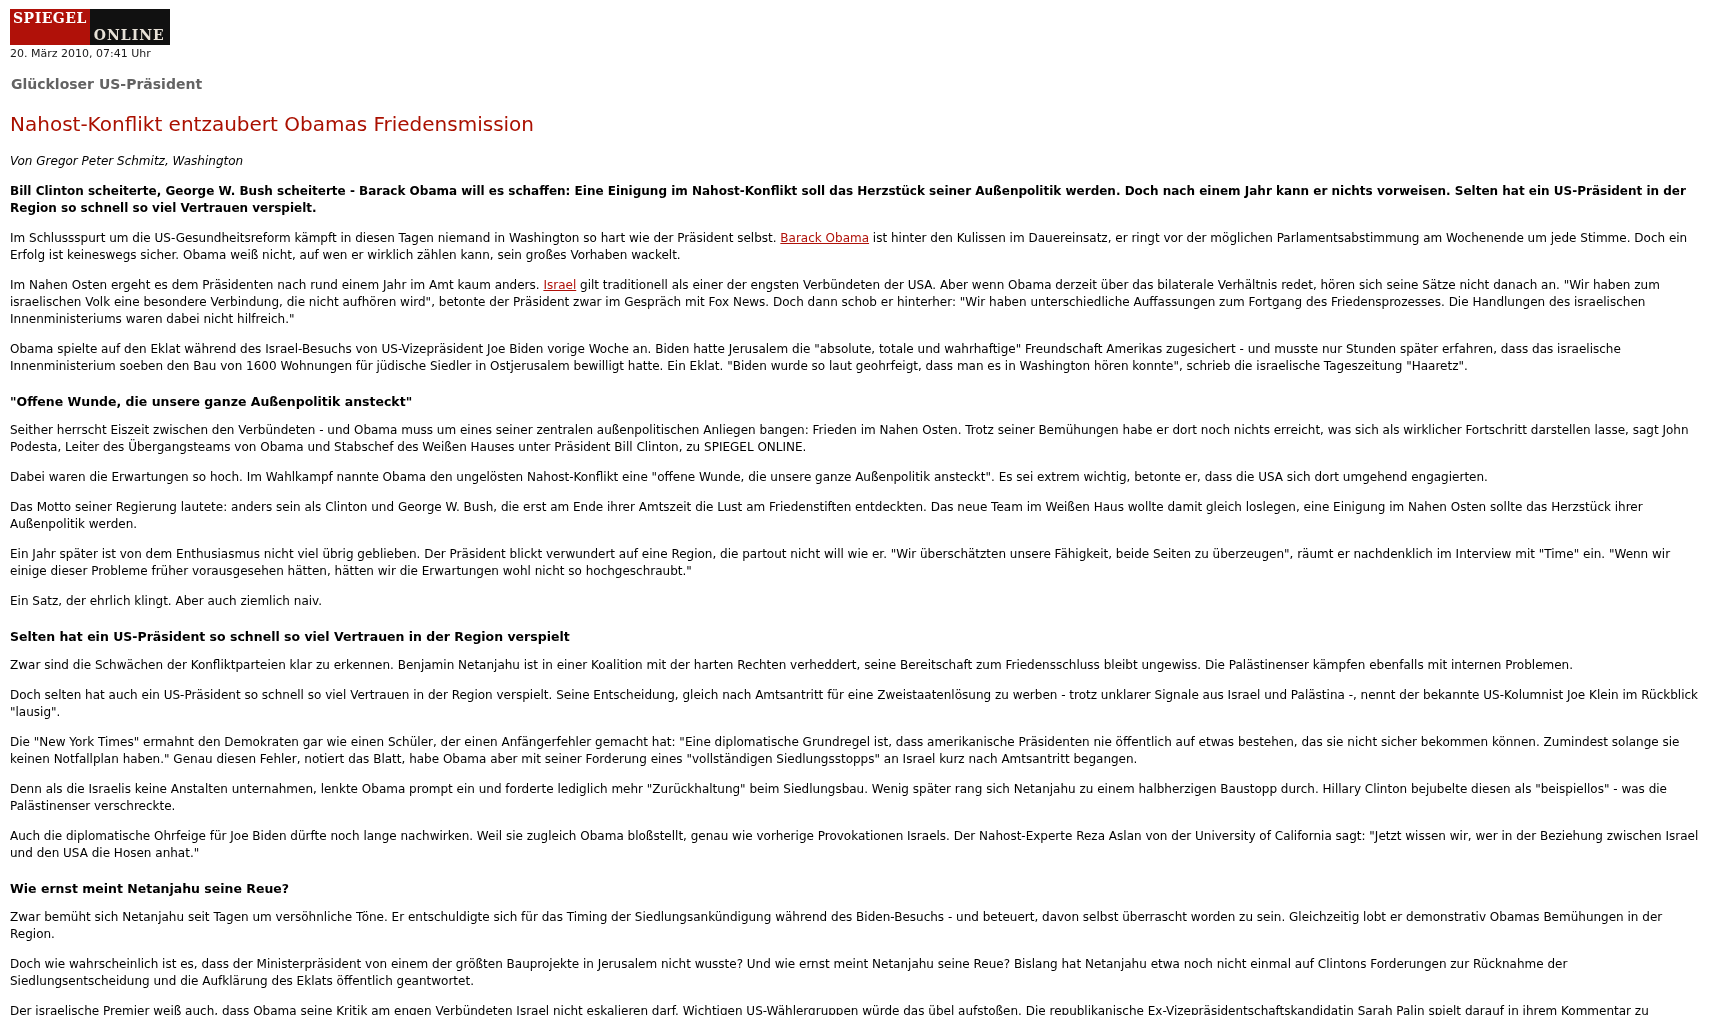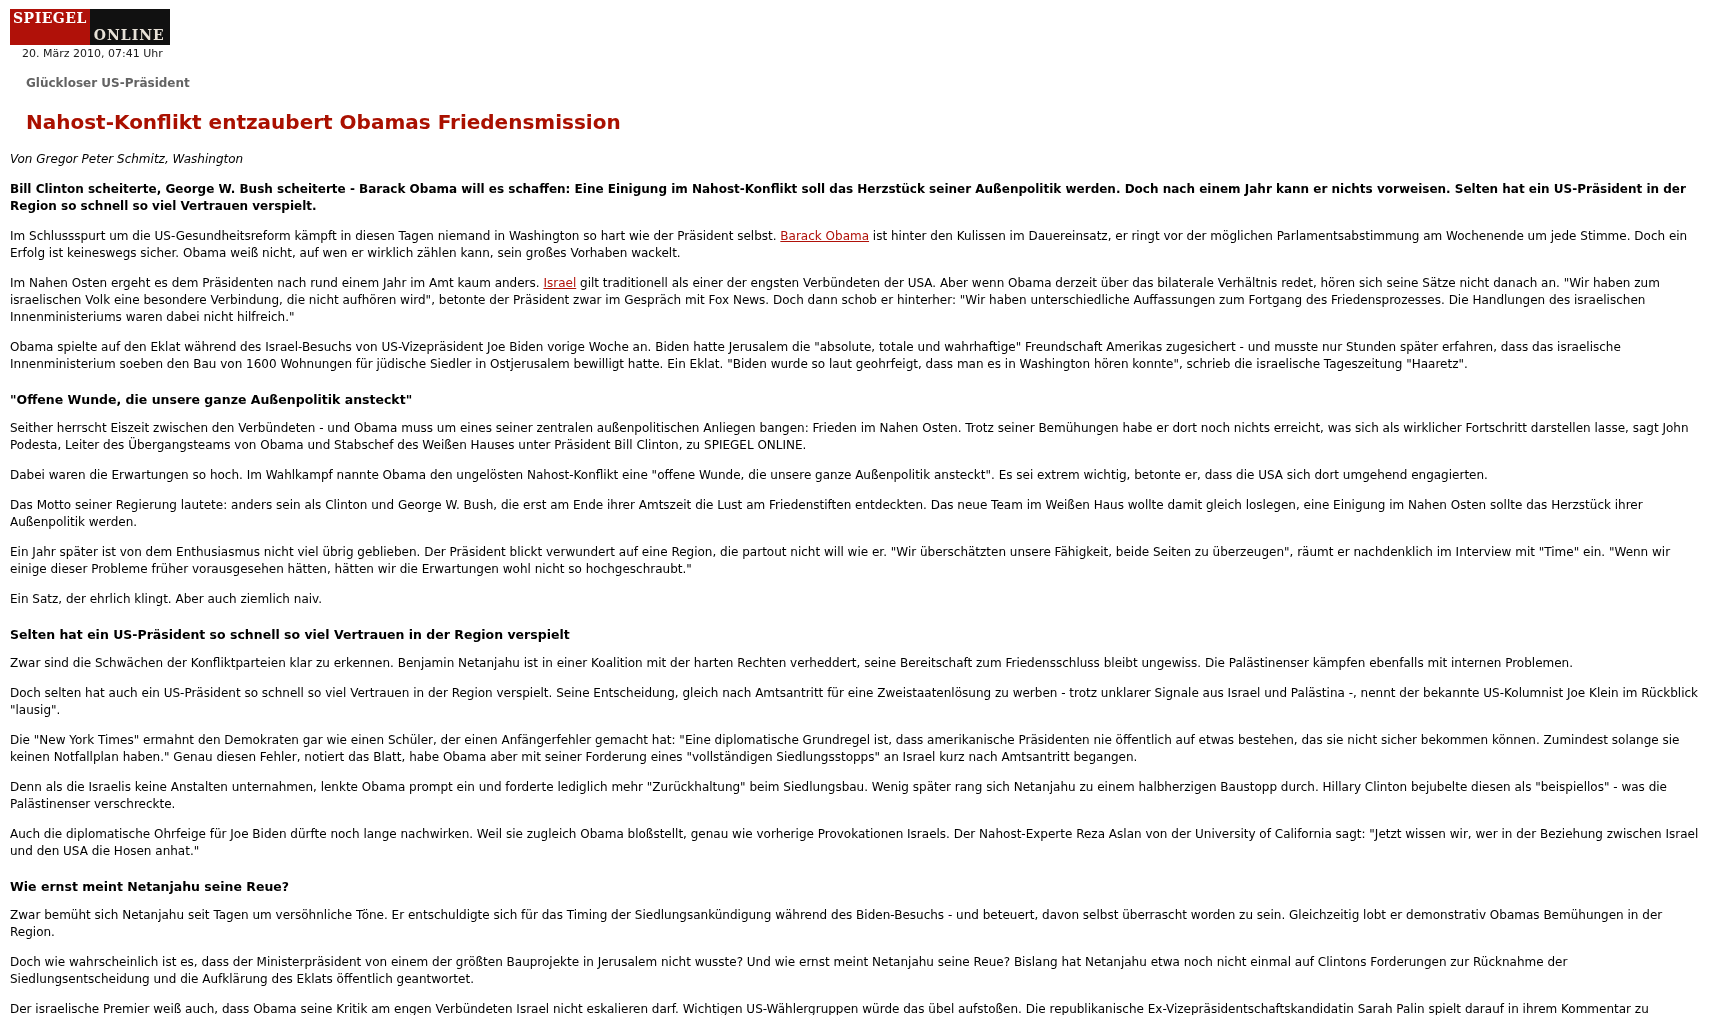--- a/index.html
+++ b/index.html
@@ -32,33 +32,33 @@
     font-family: "DejaVu Serif", "Liberation Serif", serif;
     font-weight: bold;
     font-size: 14px;
     line-height: 14px;
     padding: 19px 5px 3px 4px;
     letter-spacing: 1px;
   }
   .date {
     font-size: 11px;
     color: #1a1a1a;
-    margin: 2px 0 16px 12px;
+    margin: 2px 0 16px 0;
   }
   .kicker {
-    font-size: 12px;
+    font-size: 14px;
     font-weight: bold;
     color: var(--kicker_gray, #636363);
-    margin: 0 0 20px 16px;
+    margin: 0 0 20px 1px;
   }
   .headline {
     font-size: 20px;
-    font-weight: bold;
+    font-weight: normal;
     color: var(--headline_red, #aa1000);
-    margin: 0 0 18px 16px;
+    margin: 0 0 18px 0;
   }
   .byline {
     font-style: italic;
     font-size: 12px;
     margin: 0 0 15px 0;
   }
   p.body-text {
     font-size: 12px;
     line-height: 17px;
     margin: 0 0 13px 0;

